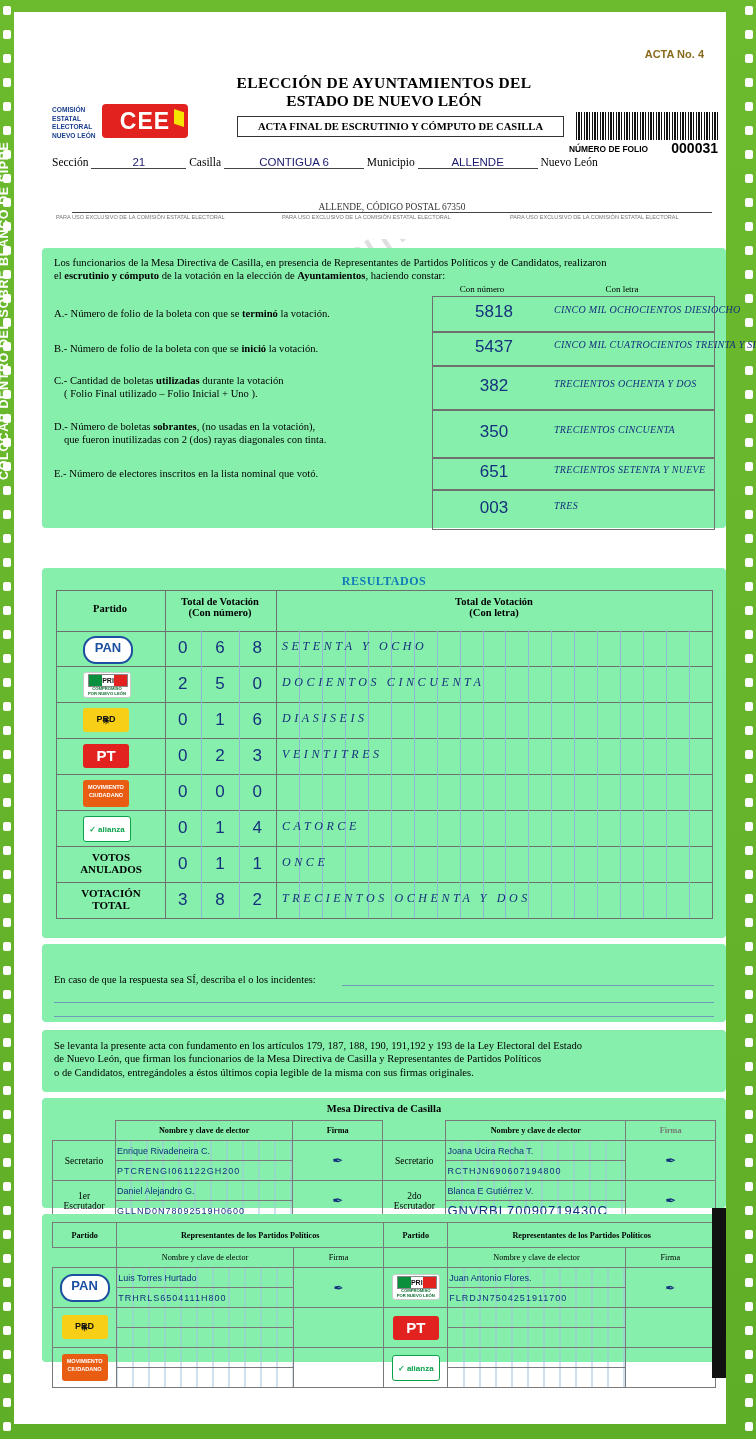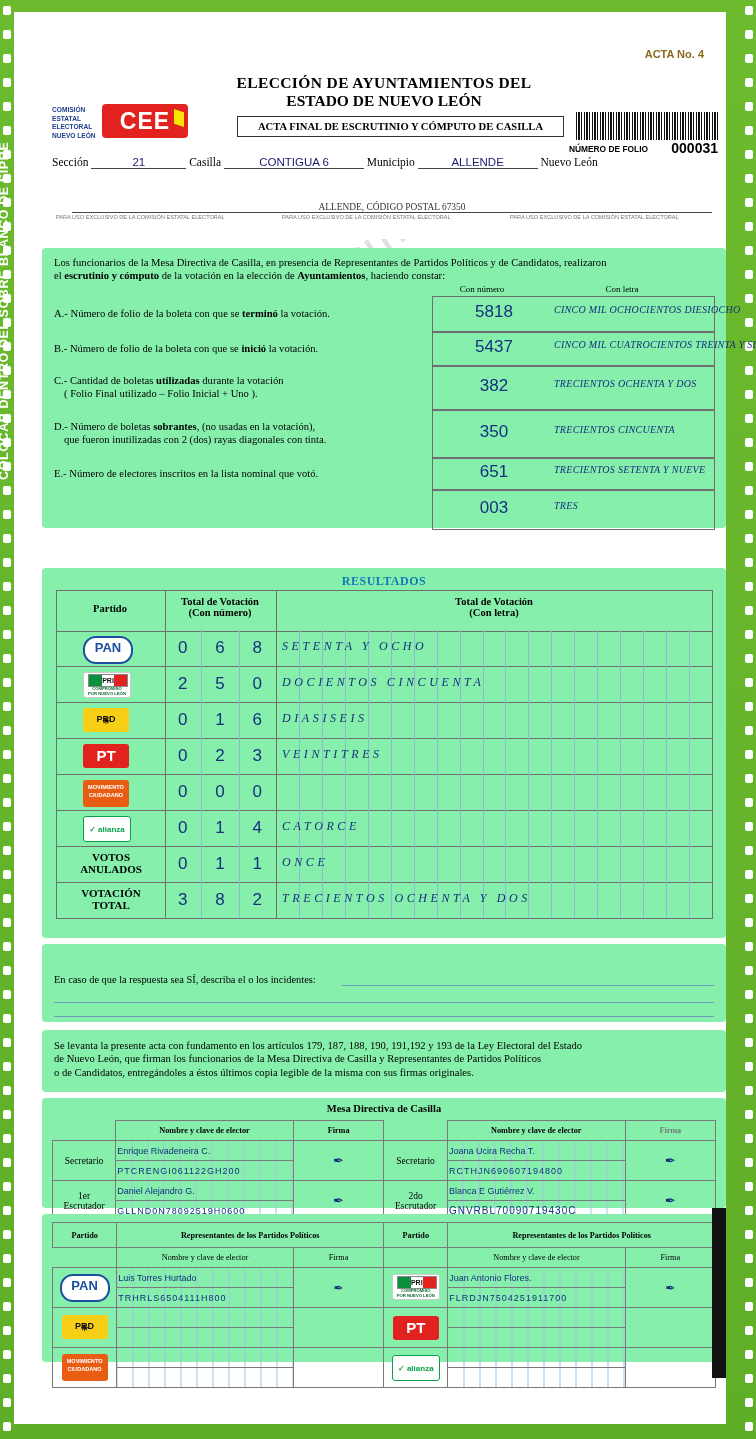--- a/index.html
+++ b/index.html
@@ -626,21 +626,21 @@
                 <tr>
                   <td rowspan="2" style="font-size:9.5px;text-align:center;font-family:'Liberation Serif',serif;">1er<br>Escrutador</td>
                   <td class="blue-lines"><span class="hw-blue" style="font-size:9px;">Daniel Alejandro  G.</span></td>
                   <td rowspan="2" class="hw-blue" style="text-align:center;font-size:13px;">✒</td>
                   <td rowspan="2" style="font-size:9.5px;text-align:center;">2do<br>Escrutador</td>
                   <td class="blue-lines"><span class="hw-blue" style="font-size:9px;">Blanca E Gutiérrez V.</span></td>
                   <td rowspan="2" class="hw-blue" style="text-align:center;font-size:13px;">✒</td>
                 </tr>
                 <tr>
                   <td class="blue-lines"><span class="hw-blue" style="font-size:9px;letter-spacing:1px;">GLLND0N78092519H0600</span></td>
-                  <td class="blue-lines"><span class="hw-blue" style="font-size:10px;letter-spacing:1px;">GNVRBL70090719430C</span></td>
+                  <td class="blue-lines"><span class="hw-blue" style="font-size:13px;letter-spacing:1px;">GNVRBL70090719430C</span></td>
                 </tr>
               </tbody>
             </table>
           </div>
       </div>
 
       <div class="panel" style="left:28px;top:1202px;width:684px;height:148px;">
         <div id="reps-table" style="position:absolute;left:10px;top:8px;width:664px;">
             <table class="sig-table">
               <tbody>

